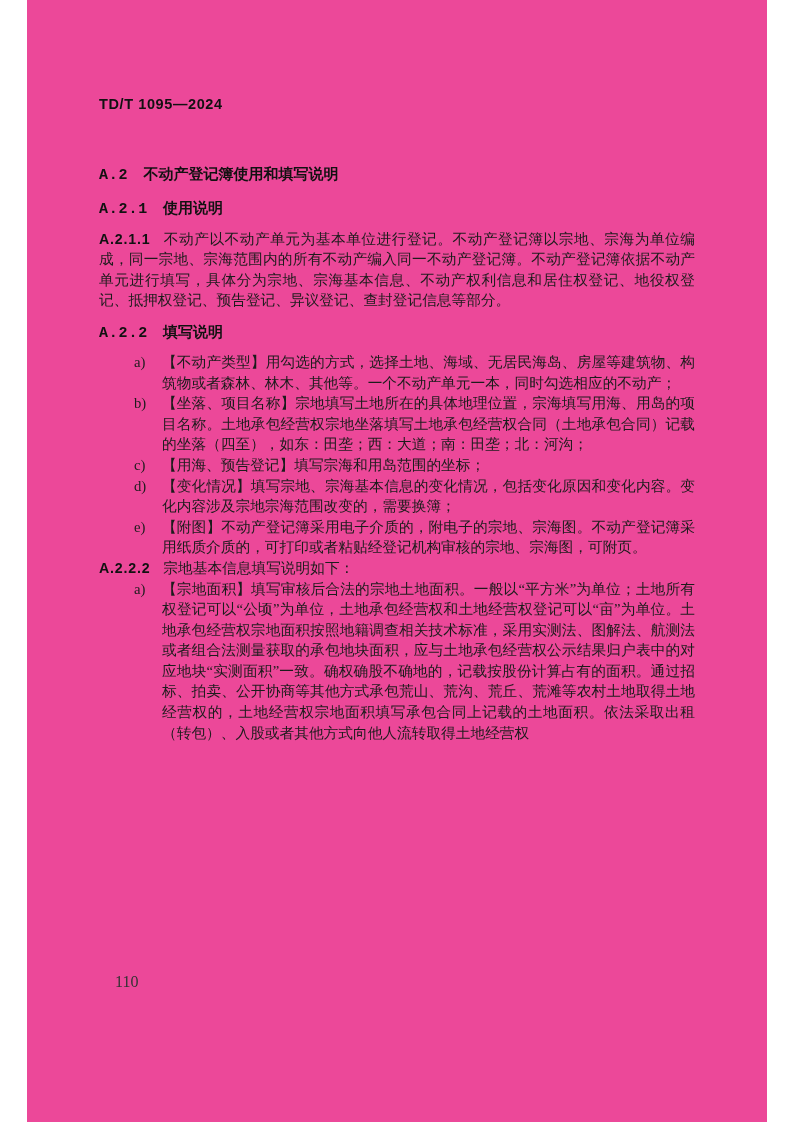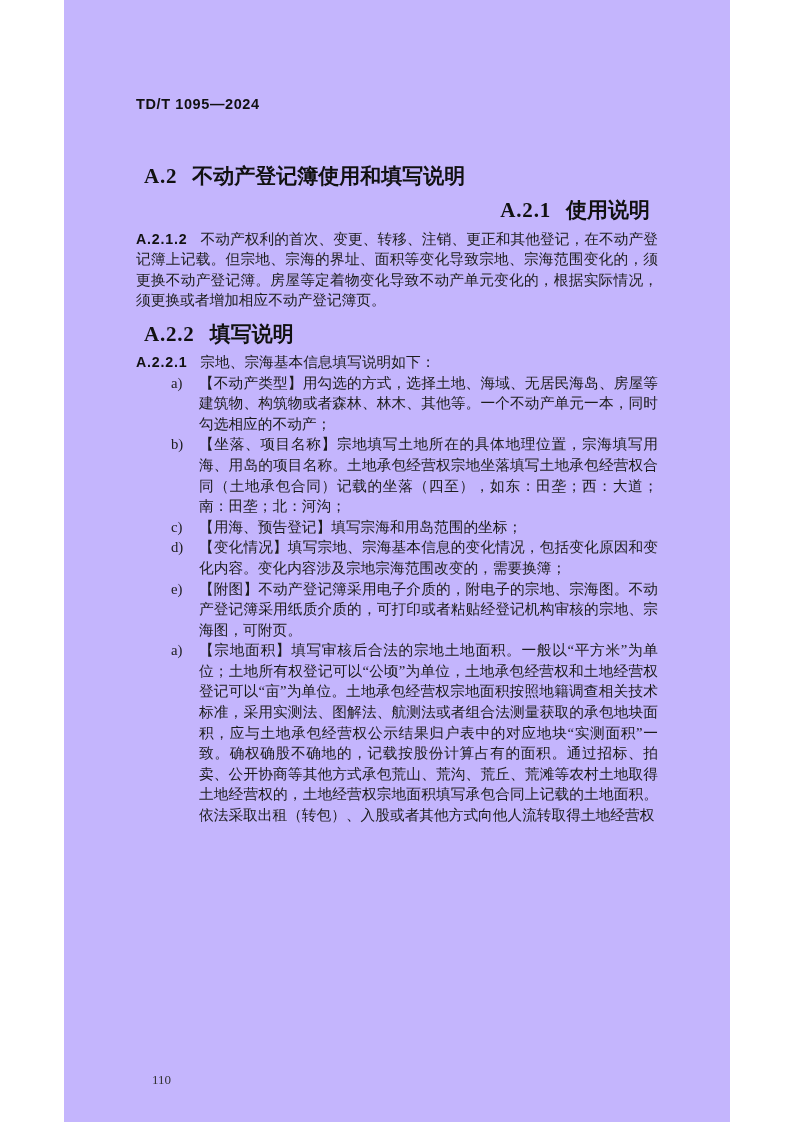--- a/index.html
+++ b/index.html
@@ -2,53 +2,53 @@
 <html lang="zh"><head>
 <meta charset="utf-8">
 <style>
   html, body {
     margin: 0;
     padding: 0;
     background: #ffffff;
   }
   .page {
     position: relative;
-    width: 666px;
+    width: 740px;
     height: 1122px;
     margin: 0 auto;
-    background: #c4b5fd;
+    background: #ec4899;
     box-sizing: border-box;
     padding: 94px 72px 0 72px;
     font-family: "Liberation Serif", "DejaVu Serif", serif;
     font-size: 14.7px;
     line-height: 20.6px;
     color: #1c1c1c;
     overflow: hidden;
   }
   .doc-header {
     font-family: "Liberation Sans", "DejaVu Sans", sans-serif;
     font-size: 14.5px;
     font-weight: 600;
     letter-spacing: 0.6px;
     color: #111111;
   }
   .h {
-    font-family: Liberation Serif, serif;
+    font-family: Liberation Mono, monospace;
     font-weight: 700;
-    font-size: 21px;
+    font-size: 15px;
     color: #111111;
-    margin: 8px;
+    margin: 0;
     line-height: 22px;
   }
   .h .hnum {
     margin-right: 15px;
     letter-spacing: 0.8px;
   }
   .h-a2   { margin-top: 50px; }
-  .h-a21  { margin-top: 12px; margin-bottom: 8px; text-align: right; }
+  .h-a21  { margin-top: 12px; margin-bottom: 8px; }
   .h-a22  { margin-top: 12px; margin-bottom: 7px; }
   .clause {
     margin: 0;
     text-align: justify;
   }
   .clause .num {
     font-family: "Liberation Sans", "DejaVu Sans", sans-serif;
     font-weight: 600;
     font-size: 14.2px;
     letter-spacing: 0.8px;
@@ -63,57 +63,54 @@
     flex: 0 0 28px;
     margin-left: 35px;
   }
   .li .txt {
     flex: 1 1 auto;
     text-align: justify;
   }
   .page-number {
     position: absolute;
     left: 88px;
-    top: 1070px;
-    font-size: 13px;
+    top: 972px;
+    font-size: 16px;
     color: #333333;
     font-family: "Liberation Serif", "DejaVu Serif", serif;
   }
 </style>
 </head>
 <body>
 
 <div class="page">
 
   <div class="doc-header">TD/T 1095—2024</div>
 
   <h1 class="h h-a2">
     <span class="hnum">A.2</span><span class="htitle">不动产登记簿使用和填写说明</span>
   </h1>
 
   <h2 class="h h-a21">
     <span class="hnum">A.2.1</span><span class="htitle">使用说明</span>
   </h2>
 
+  <p class="clause">
+    <span class="num">A.2.1.1</span><span class="txt">不动产以不动产单元为基本单位进行登记。不动产登记簿以宗地、宗海为单位编成，同一宗地、宗海范围内的所有不动产编入同一不动产登记簿。不动产登记簿依据不动产单元进行填写，具体分为宗地、宗海基本信息、不动产权利信息和居住权登记、地役权登记、抵押权登记、预告登记、异议登记、查封登记信息等部分。</span>
+  </p>
 
-  <p class="clause">
-    <span class="num">A.2.1.2</span><span class="txt">不动产权利的首次、变更、转移、注销、更正和其他登记，在不动产登记簿上记载。但宗地、宗海的界址、面积等变化导致宗地、宗海范围变化的，须更换不动产登记簿。房屋等定着物变化导致不动产单元变化的，根据实际情况，须更换或者增加相应不动产登记簿页。</span>
-  </p>
 
 
 
 
 
   <h2 class="h h-a22">
     <span class="hnum">A.2.2</span><span class="htitle">填写说明</span>
   </h2>
 
-  <p class="clause">
-    <span class="num">A.2.2.1</span><span class="txt">宗地、宗海基本信息填写说明如下：</span>
-  </p>
 
   <div class="li">
     <span class="marker">a)</span>
     <span class="txt">【不动产类型】用勾选的方式，选择土地、海域、无居民海岛、房屋等建筑物、构筑物或者森林、林木、其他等。一个不动产单元一本，同时勾选相应的不动产；</span>
   </div>
   <div class="li">
     <span class="marker">b)</span>
     <span class="txt">【坐落、项目名称】宗地填写土地所在的具体地理位置，宗海填写用海、用岛的项目名称。土地承包经营权宗地坐落填写土地承包经营权合同（土地承包合同）记载的坐落（四至），如东：田垄；西：大道；南：田垄；北：河沟；</span>
   </div>
   <div class="li">
@@ -122,20 +119,23 @@
   </div>
   <div class="li">
     <span class="marker">d)</span>
     <span class="txt">【变化情况】填写宗地、宗海基本信息的变化情况，包括变化原因和变化内容。变化内容涉及宗地宗海范围改变的，需要换簿；</span>
   </div>
   <div class="li">
     <span class="marker">e)</span>
     <span class="txt">【附图】不动产登记簿采用电子介质的，附电子的宗地、宗海图。不动产登记簿采用纸质介质的，可打印或者粘贴经登记机构审核的宗地、宗海图，可附页。</span>
   </div>
 
+  <p class="clause">
+    <span class="num">A.2.2.2</span><span class="txt">宗地基本信息填写说明如下：</span>
+  </p>
 
   <div class="li">
     <span class="marker">a)</span>
     <span class="txt">【宗地面积】填写审核后合法的宗地土地面积。一般以“平方米”为单位；土地所有权登记可以“公顷”为单位，土地承包经营权和土地经营权登记可以“亩”为单位。土地承包经营权宗地面积按照地籍调查相关技术标准，采用实测法、图解法、航测法或者组合法测量获取的承包地块面积，应与土地承包经营权公示结果归户表中的对应地块“实测面积”一致。确权确股不确地的，记载按股份计算占有的面积。通过招标、拍卖、公开协商等其他方式承包荒山、荒沟、荒丘、荒滩等农村土地取得土地经营权的，土地经营权宗地面积填写承包合同上记载的土地面积。依法采取出租（转包）、入股或者其他方式向他人流转取得土地经营权</span>
   </div>
 
   <div class="page-number">110</div>
 
 </div>
 

